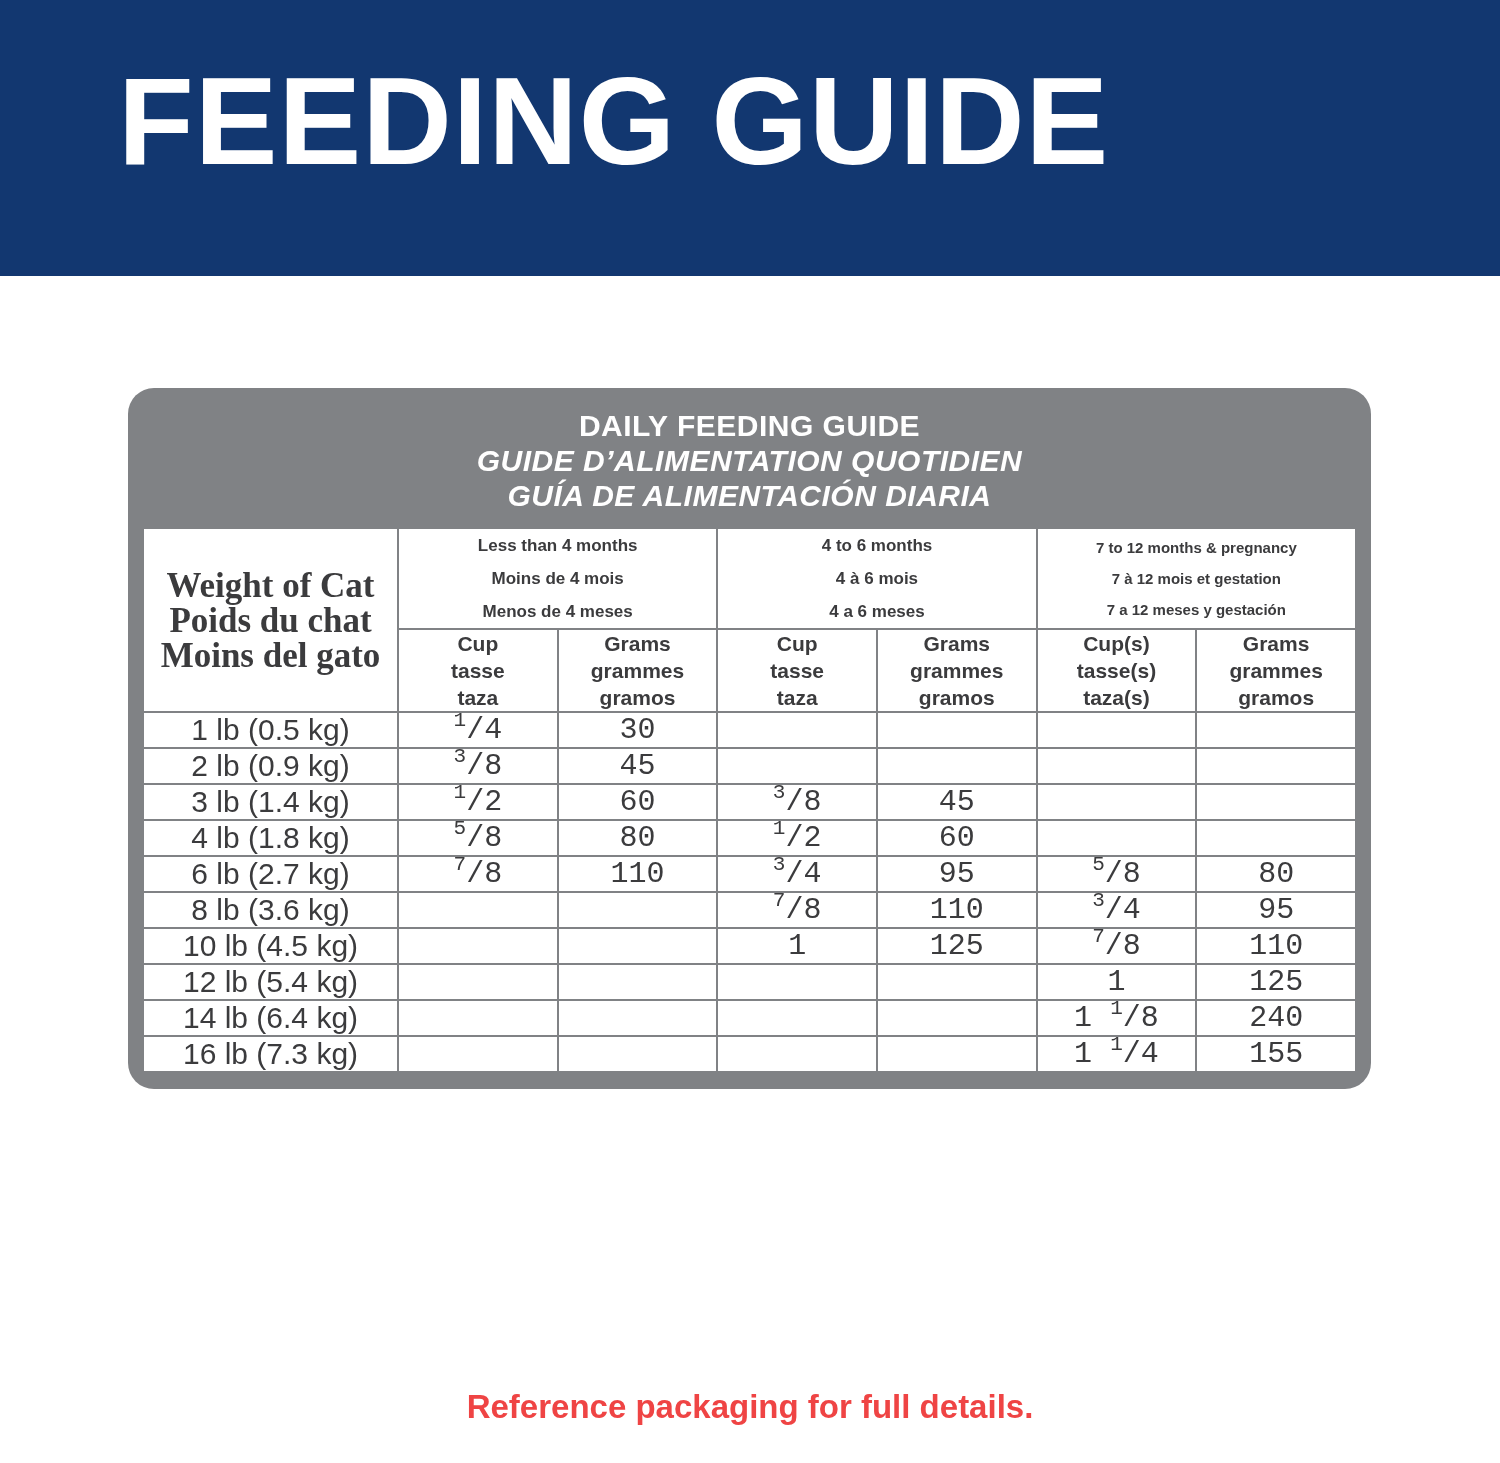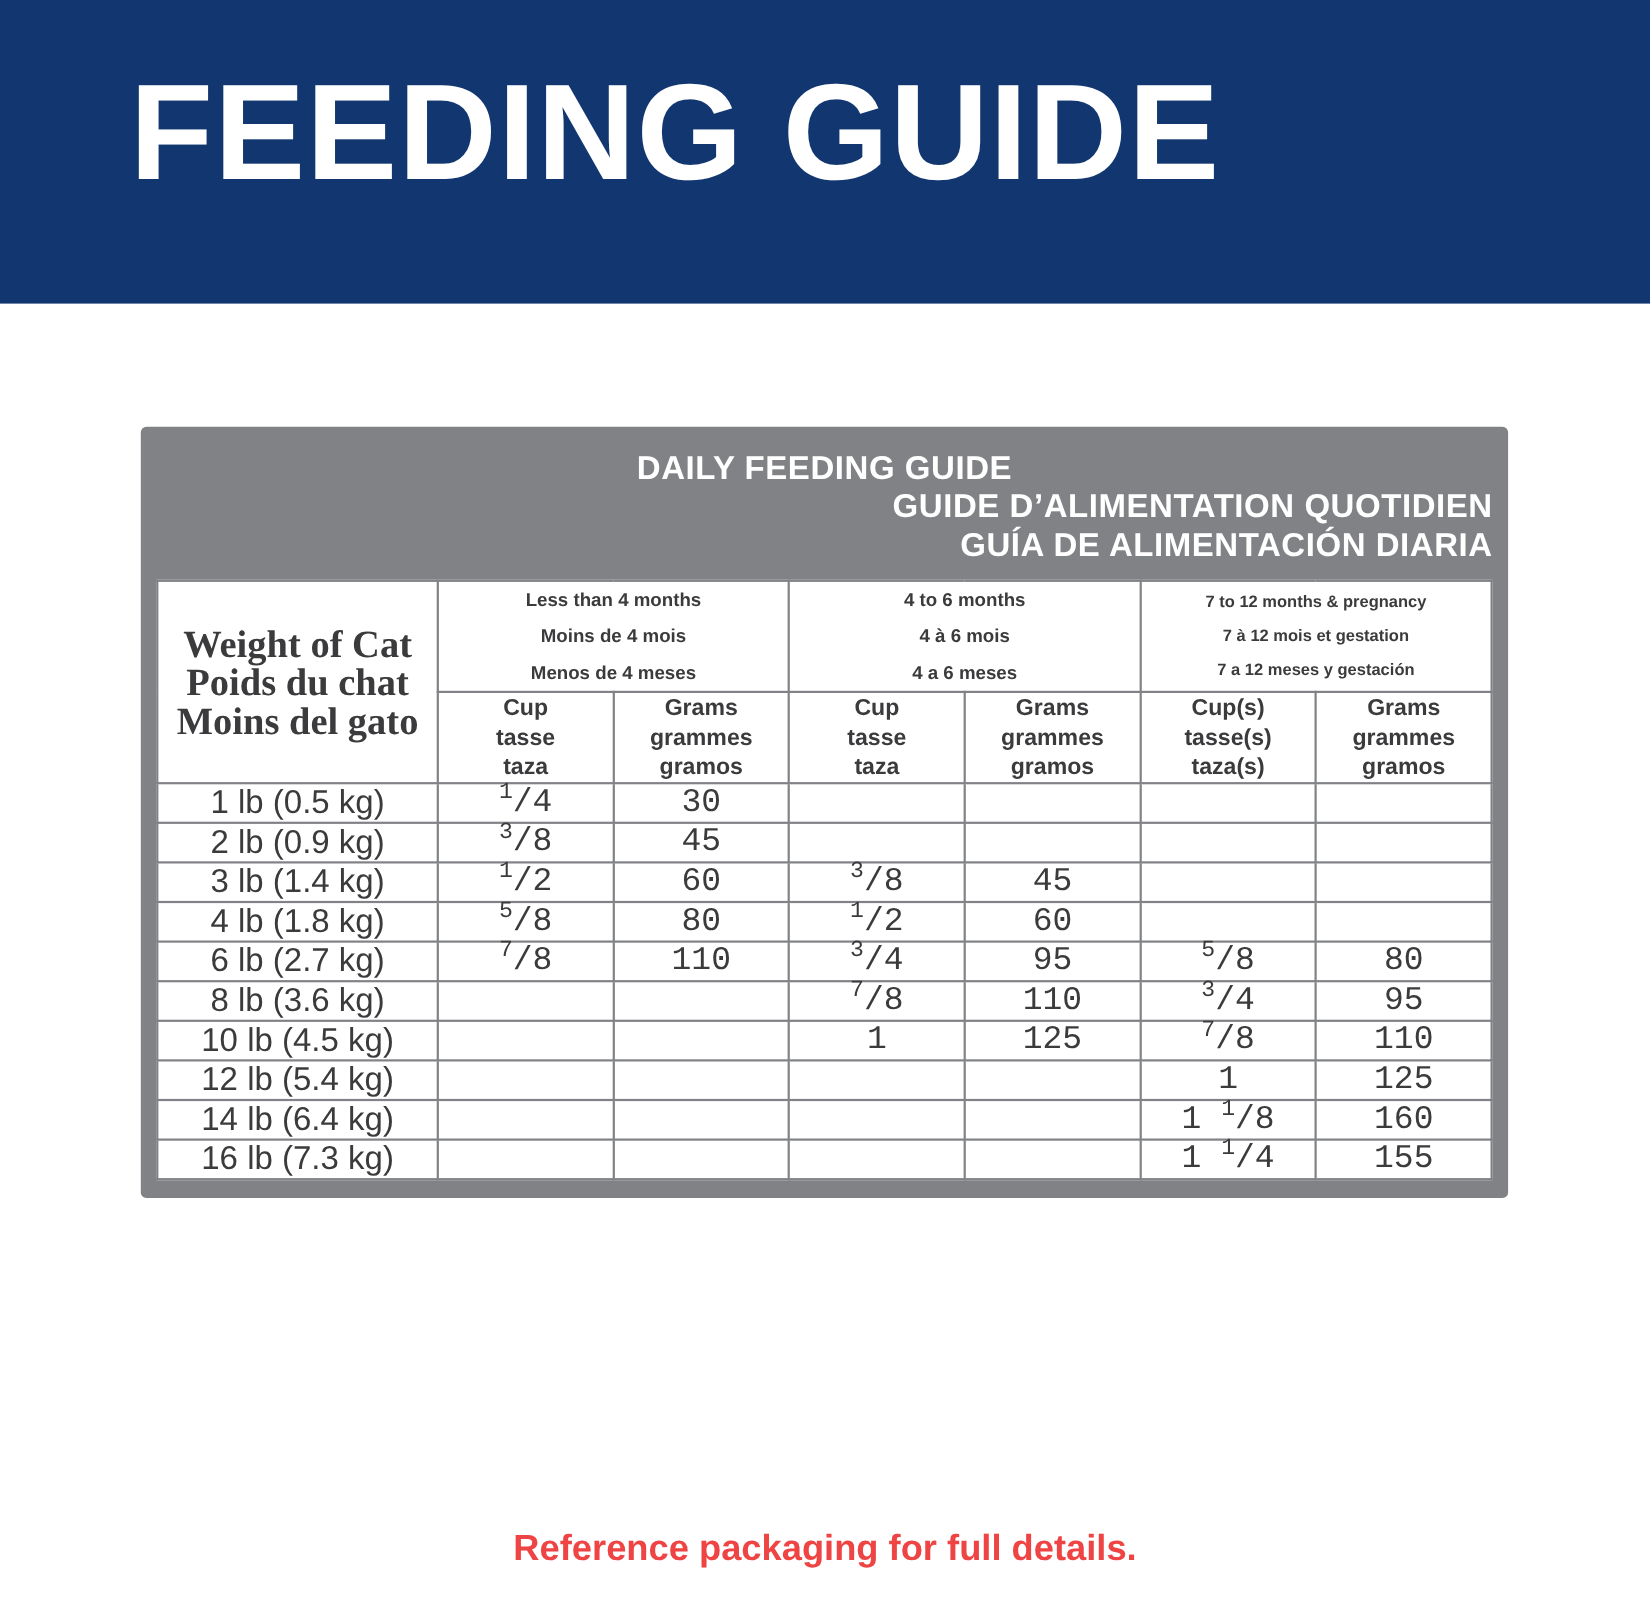--- a/index.html
+++ b/index.html
@@ -38,39 +38,39 @@
     white-space: nowrap;
   }
 
   
   .card {
     position: absolute;
     left: 128px;
     top: 388px;
     width: 1243px;
     background: #808285;
-    border-radius: 5px;
+    border-radius: 26px;
     box-sizing: border-box;
     padding: 14px 14px 16px 14px;
   }
   .card-heading {
     text-align: center;
     color: #ffffff;
     font-weight: bold;
     font-family: "Liberation Sans", sans-serif;
     padding: 6px 0 14px 0;
   }
   .card-heading div {
     font-size: 30px;
     line-height: 35px;
     letter-spacing: 0.5px;
   }
   .card-heading .line2,
   .card-heading .line3 {
-    text-align: right;
+    font-style: italic;
   }
 
   
   table.fg {
     border-collapse: collapse;
     width: 100%;
     table-layout: fixed;
     background: #ffffff;
     font-family: "Liberation Sans", sans-serif;
   }
@@ -313,21 +313,21 @@
           <td class="val">1</td>
           <td class="val">125</td>
         </tr>
         <tr>
           <td class="weight-cell">14 lb (6.4 kg)</td>
           <td class="val empty"></td>
           <td class="val empty"></td>
           <td class="val empty"></td>
           <td class="val empty"></td>
           <td class="val"><span class="frac">1 <sup>1</sup>/<sub>8</sub></span></td>
-          <td class="val">160</td>
+          <td class="val">240</td>
         </tr>
         <tr>
           <td class="weight-cell">16 lb (7.3 kg)</td>
           <td class="val empty"></td>
           <td class="val empty"></td>
           <td class="val empty"></td>
           <td class="val empty"></td>
           <td class="val"><span class="frac">1 <sup>1</sup>/<sub>4</sub></span></td>
           <td class="val">155</td>
         </tr>

